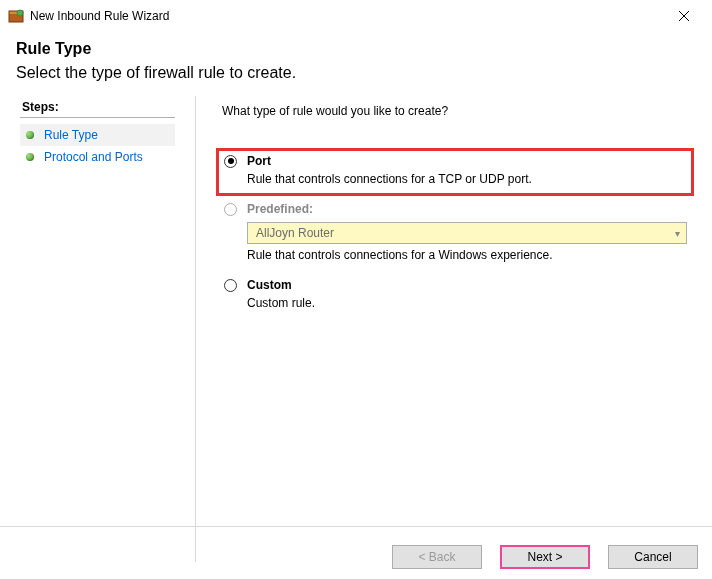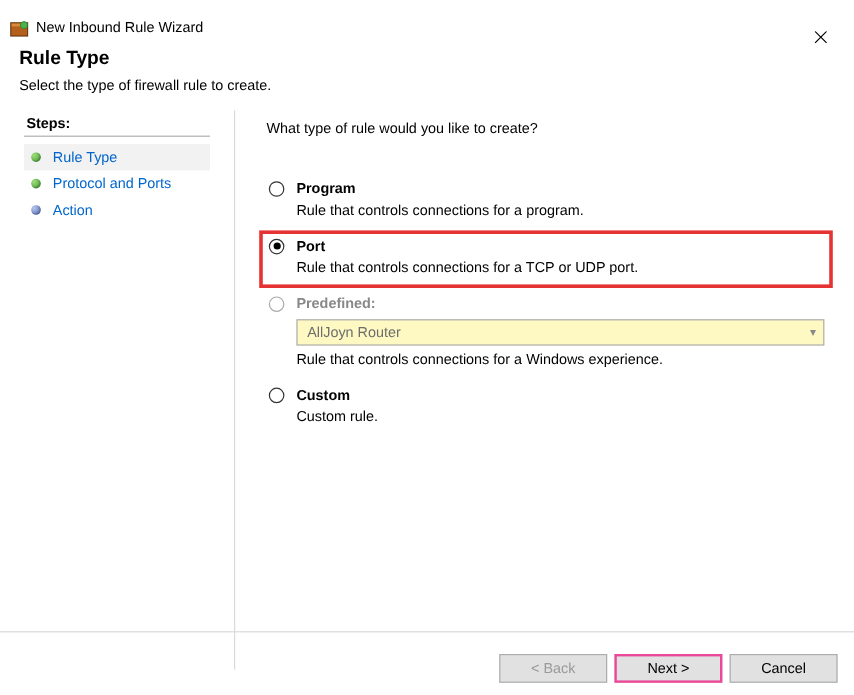--- a/index.html
+++ b/index.html
@@ -10,31 +10,32 @@
     color: #000;
     background: #fff;
     width: 712px;
     height: 579px;
     overflow: hidden;
     position: relative;
   }
   .titlebar {
     height: 30px;
     display: flex;
+    align-items: center;
     padding: 16px 8px;
     background: #fff;
   }
   .titlebar .app-icon { width: 16px; height: 16px; margin-right: 6px; position: relative; }
   .titlebar .title { flex: 1; }
   .titlebar .close { width: 40px; height: 30px; display:flex; align-items:center; justify-content:center; }
   .header {
     padding: 8px 16px 10px 16px;
   }
   .header h1 { font-size: 16px; font-weight: bold; margin: 0 0 6px 0; }
-  .header .sub { font-size: 12px; }
+  .header .sub { font-size: 16px; }
   .main {
     display: flex;
     height: 470px;
   }
   .sidebar {
     width: 195px;
     padding: 8px 20px;
   }
   .sidebar .steps-label { font-weight: bold; margin-bottom: 3px; padding-left: 2px;}
   .sidebar hr { border: none; border-top: 1px solid #b0b0b0; margin: 2px 0 6px 0; }
@@ -94,21 +95,21 @@
     background: #fef9c3;
     color: #6d6d6d;
     display: flex; align-items: center; justify-content: space-between;
     padding: 0 6px 0 8px;
   }
   .predef-select .chev { color:#888; font-size:10px; }
   .footer {
     position: absolute;
     bottom: 10px; right: 14px;
     display: flex;
-    gap: 6px;
+    gap: 18px;
   }
   .btn {
     width: 90px; height: 24px;
     border: 1px solid #adadad;
     background: #e1e1e1;
     display:flex; align-items:center; justify-content:center;
     font-size: 12px;
     cursor: pointer;
   }
   .btn.disabled { color: #9a9a9a; cursor: default; }
@@ -149,40 +150,29 @@
     <div class="steps-label">Steps:</div>
     <hr>
     <div class="step current">
       <span class="bullet"></span>
       <span class="label">Rule Type</span>
     </div>
     <div class="step">
       <span class="bullet"></span>
       <span class="label">Protocol and Ports</span>
     </div>
-    <div class="step pending">
-      <span class="bullet"></span>
-      <span class="label">Action</span>
-    </div>
   </div>
 
   <div class="divider-v"></div>
 
   <div class="content">
     <div class="prompt">What type of rule would you like to create?</div>
 
     <div class="option-group">
 
-      <div class="option">
-        <div class="opt-head">
-          <span class="radio"></span>
-          <span class="opt-label">Program</span>
-        </div>
-        <div class="opt-desc">Rule that controls connections for a program.</div>
-      </div>
 
       <div class="option highlight">
         <div class="opt-head">
           <span class="radio checked">
               <span class="dot"></span>
             </span>
           <span class="opt-label">Port</span>
         </div>
         <div class="opt-desc">Rule that controls connections for a TCP or UDP port.</div>
       </div>

